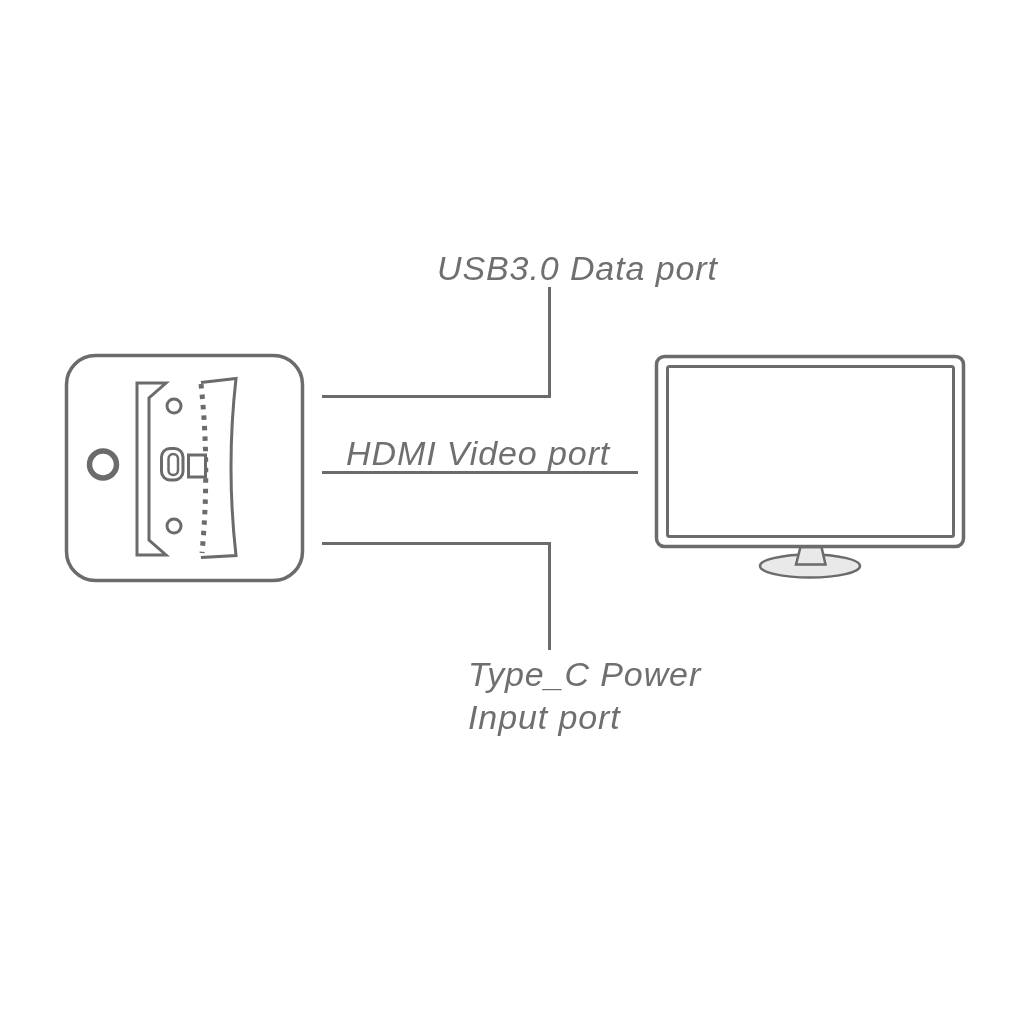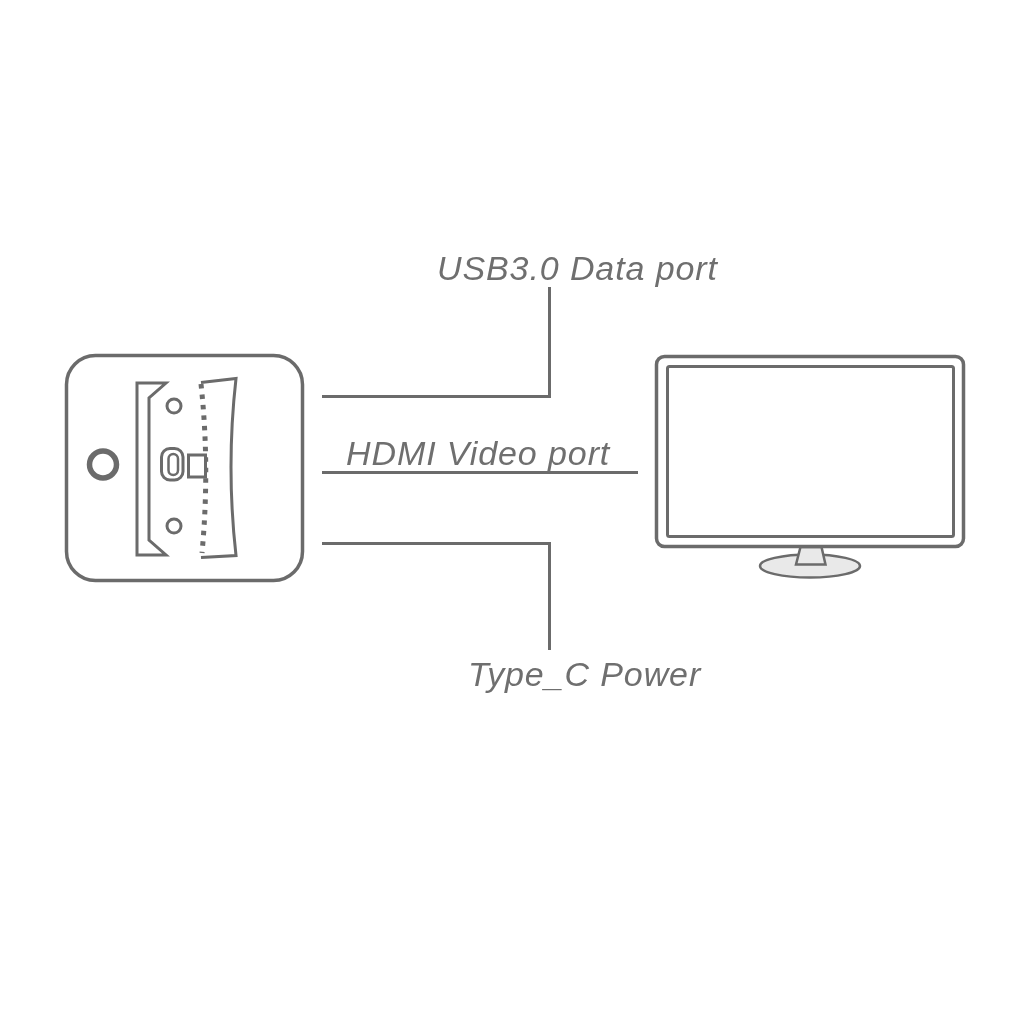--- a/index.html
+++ b/index.html
@@ -73,15 +73,16 @@
     </g>
   </svg>
 
   
   <div class="label" style="left:437px; top:247px;">USB3.0 Data port</div>
 
   <div class="label" style="left:346px; top:432px;text-align:center;">HDMI Video port</div>
 
   <div class="label" style="left:453px; top:653px;margin-left:15px;">
     <div>Type_C Power</div>
+    <div>Input port</div>
   </div>
 
 </div>
 
 </body></html>

